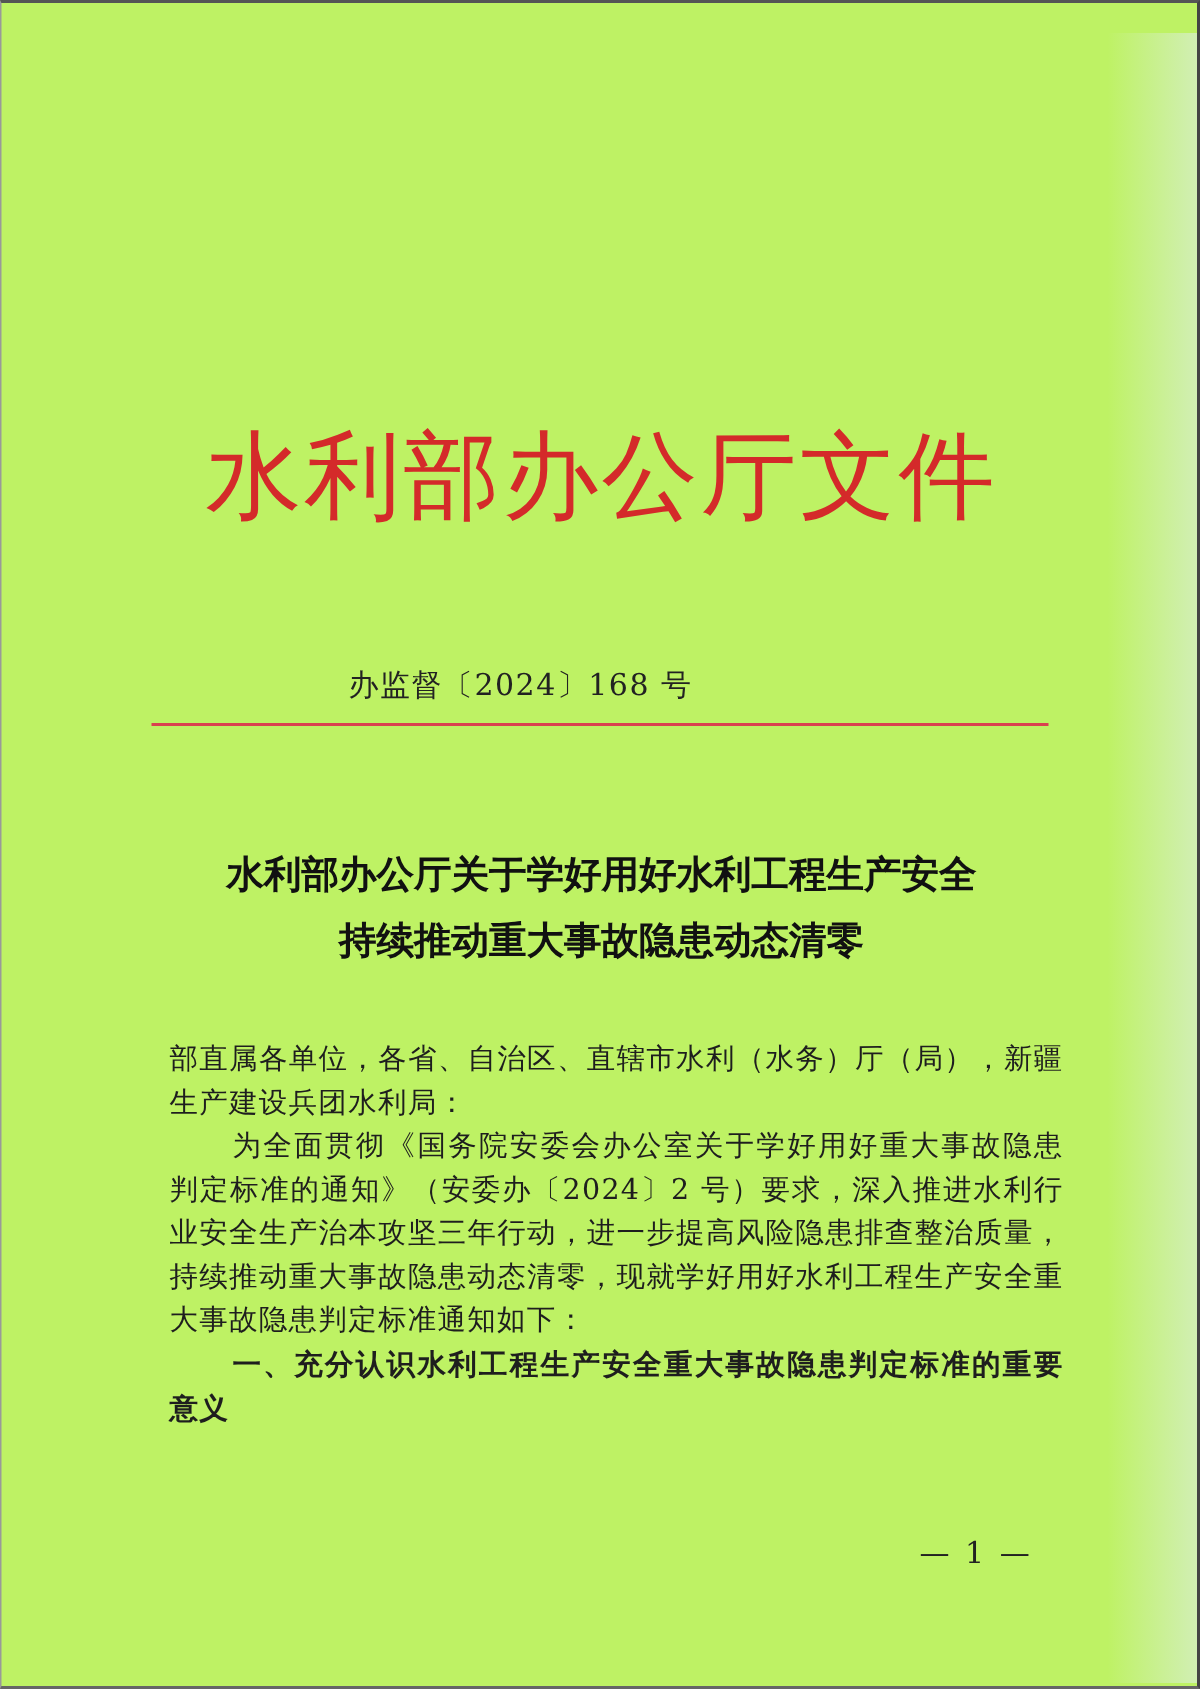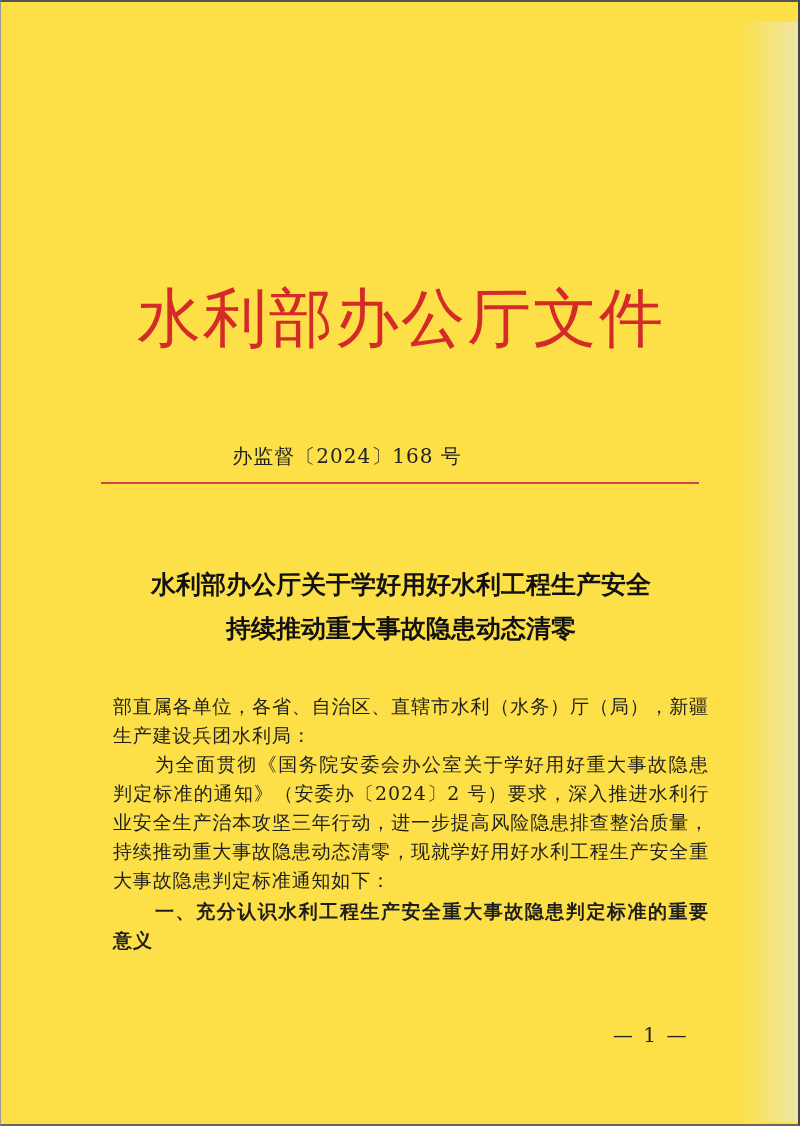--- a/index.html
+++ b/index.html
@@ -12,21 +12,21 @@
     height: 1126px;
     position: relative;
     overflow: hidden;
     font-family: "DejaVu Serif", "Liberation Serif", serif;
     color: #1a1a1a;
   }
   .page {
     position: absolute;
     left: 0; top: 0;
     width: 800px; height: 1126px;
-    background: #fde047;
+    background: #bef264;
     box-sizing: border-box;
     border-top: 2px solid #555;
     border-right: 2px solid #444;
     border-bottom: 2px solid #666;
     border-left: 1px solid #999;
   }
   .scan-tint {
     position: absolute;
     right: 0; top: 20px;
     width: 60px; height: 1100px;
@@ -61,21 +61,21 @@
     width: 598px;
     top: 480px;
     height: 2px;
     background: #d9414f;
   }
   .title {
     position: absolute;
     left: 0; width: 800px;
     top: 560px;
     text-align: center;
-    font-family: Liberation Sans, sans-serif;
+    font-family: Liberation Serif, serif;
     font-weight: bold;
     font-size: 25px;
     line-height: 44px;
     color: #111;
   }
   .title div { white-space: nowrap; }
   .body-text {
     position: absolute;
     left: 112px;
     width: 596px;
@@ -85,21 +85,21 @@
     color: #1e1e1e;
     letter-spacing: 0.85px;
   }
   .body-text p {
     margin: 0;
     text-align: justify;
     text-align-last: left;
   }
   .indent { text-indent: 42px; }
   .heading-1 {
-    font-family: Liberation Serif, serif;
+    font-family: Liberation Mono, monospace;
     font-weight: bold;
     letter-spacing: 0.9px;
     margin-top: 2px !important;
   }
   .page-number {
     position: absolute;
     left: 612px;
     top: 1019px;
     font-size: 20px;
     line-height: 28px;

